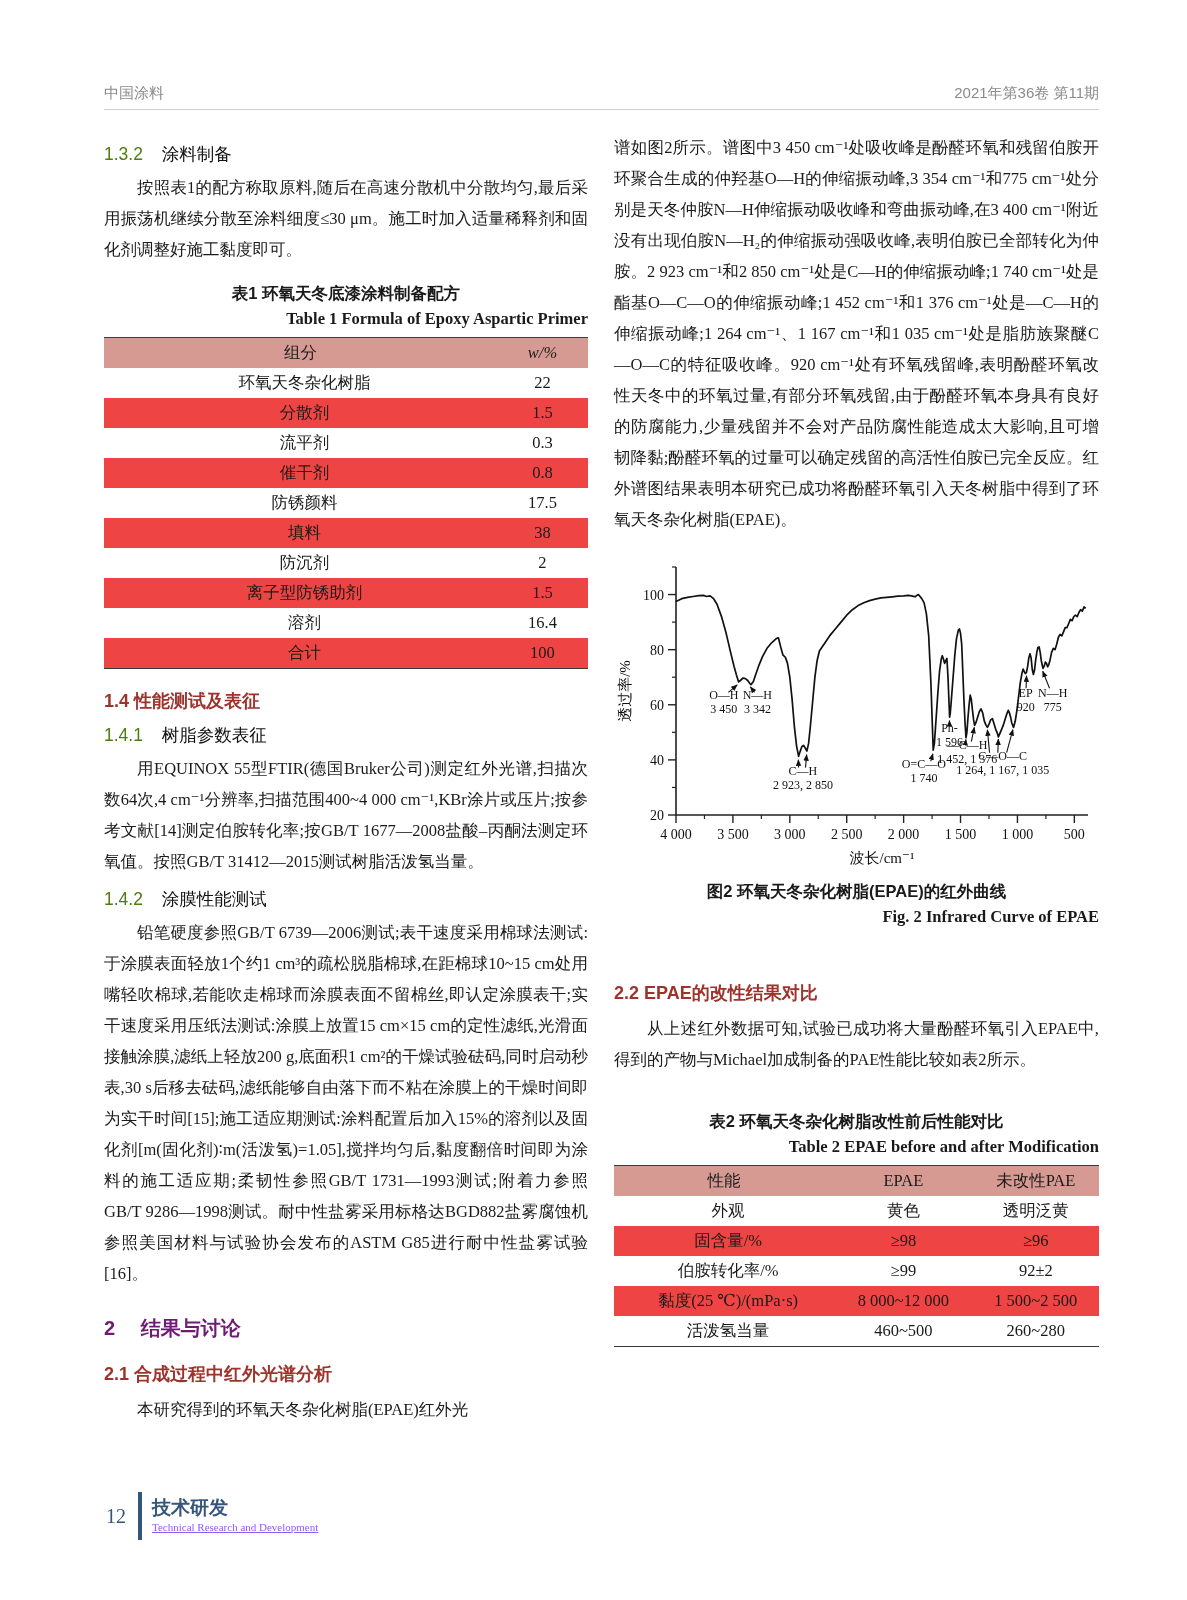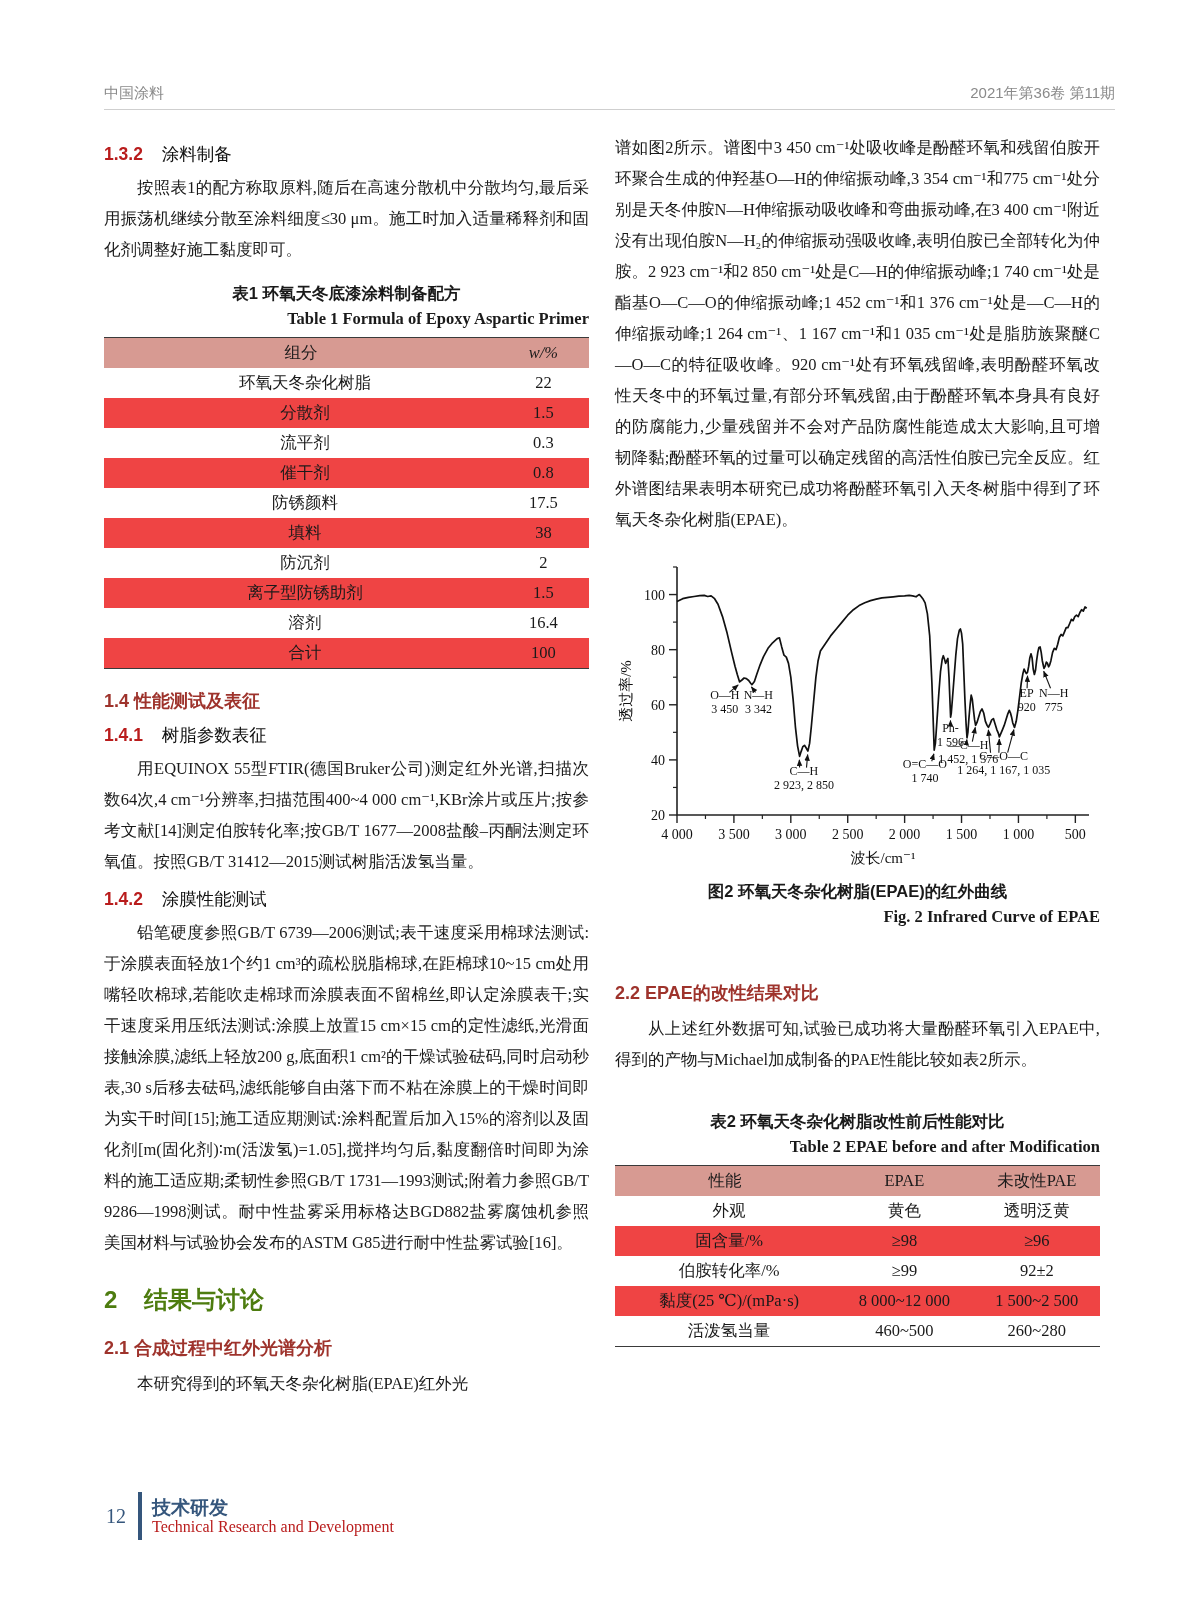--- a/index.html
+++ b/index.html
@@ -1,38 +1,38 @@
 <!DOCTYPE html>
 <html><head>
 <meta charset="utf-8">
 <style>
   html,body{margin:0;padding:0;background:#e8e8e8;}
   .page{position:relative;width:1187px;height:1600px;background:#ffffff;margin:0 auto;
         font-family:"Liberation Serif","DejaVu Serif",serif;color:#1a1a1a;overflow:hidden;}
-  .inner{position:absolute;left:104px;right:72px;top:0;}
+  .inner{position:absolute;left:104px;right:88px;top:0;}
 
   
   .pg-header{display:flex;justify-content:space-between;align-items:flex-end;
              padding-top:84px;color:#8a8a8a;font-size:15px;
              font-family:"Liberation Sans","DejaVu Sans",sans-serif;}
   .pg-header-rule{border-bottom:1.5px solid #cfcfcf;margin-top:6px;}
 
   
   .cols{display:flex;gap:26px;margin-top:22px;}
   .col{width:485px;}
 
   
-  .h-red-num{color:#b91c1c;font-weight:bold;}
+  .h-red-num{color:#4d7c0f;font-weight:normal;}
   .h3{font-family:"Liberation Sans","DejaVu Sans",sans-serif;font-size:17.5px;margin:10px 0 6px 0;}
   .h3 .h-title{color:#111;font-weight:normal;margin-left:14px;}
   .h2{font-family:"Liberation Sans","DejaVu Sans",sans-serif;font-size:18px;font-weight:bold;
       color:#9e332c;margin:20px 0 8px 0;}
   .h2 .h-title{}
-  .h1{font-family:"Liberation Sans","DejaVu Sans",sans-serif;font-size:24px;font-weight:bold;
-      color:#4d7c0f;margin:26px 0 10px 0;}
+  .h1{font-family:"Liberation Sans","DejaVu Sans",sans-serif;font-size:20px;font-weight:bold;
+      color:#701a75;margin:26px 0 10px 0;}
   .h1 .h-title{margin-left:20px;}
 
   
   .para{font-size:16.5px;line-height:31px;text-align:justify;text-indent:2em;margin:0 0 2px 0;}
 
   
   .cap{text-align:center;margin-top:18px;}
   .cap-cn{font-family:"Liberation Sans","DejaVu Sans",sans-serif;font-weight:bold;font-size:16.5px;}
   .cap-en{font-family:"Liberation Serif","DejaVu Serif",serif;font-weight:bold;font-size:16.5px;margin-top:4px;text-align:right;}
 
@@ -52,21 +52,21 @@
   .figure{margin-top:18px;}
   .figure svg text{font-family:"Liberation Serif","DejaVu Serif",serif;}
 
   
   .pg-footer{position:absolute;left:106px;top:1492px;display:flex;align-items:center;
              color:#35567c;}
   .pg-footer .pnum{font-size:20px;margin-right:12px;font-family:"Liberation Serif",serif;}
   .pg-footer .bar{width:4px;height:48px;background:#35567c;margin-right:10px;}
   .pg-footer .sec-cn{font-family:"Liberation Sans","DejaVu Sans",sans-serif;
                      font-weight:bold;font-size:19px;line-height:22px;}
-  .pg-footer .sec-en{font-size:16px;line-height:16px;color:#b91c1c;}
+  .pg-footer .sec-en{font-size:11px;line-height:16px;color:#8b5cf6;text-decoration:underline;}
 </style>
 </head>
 <body>
 
 <div class="page">
   <div class="inner">
 
     <div class="pg-header">
       <span>中国涂料</span>
       <span>2021年第36卷   第11期</span>

